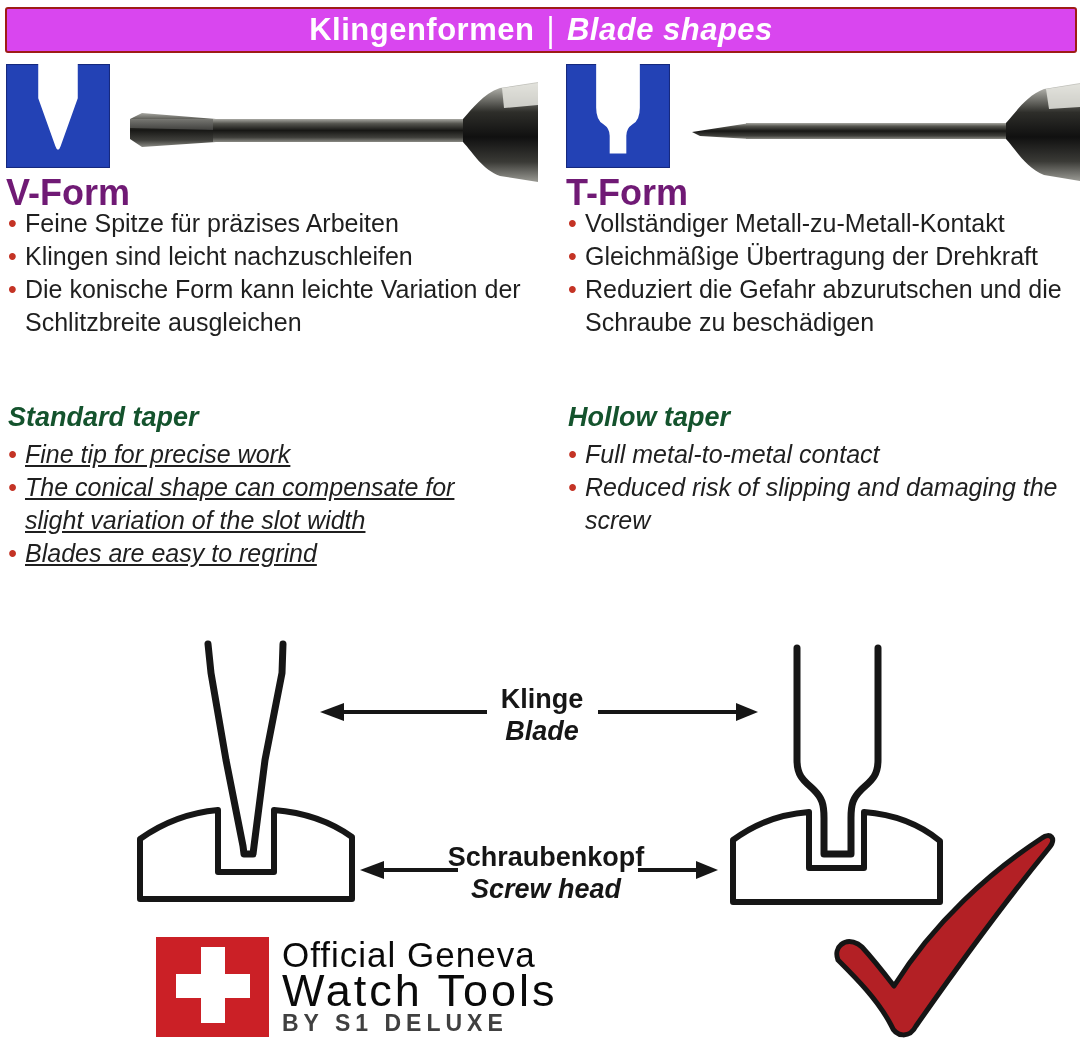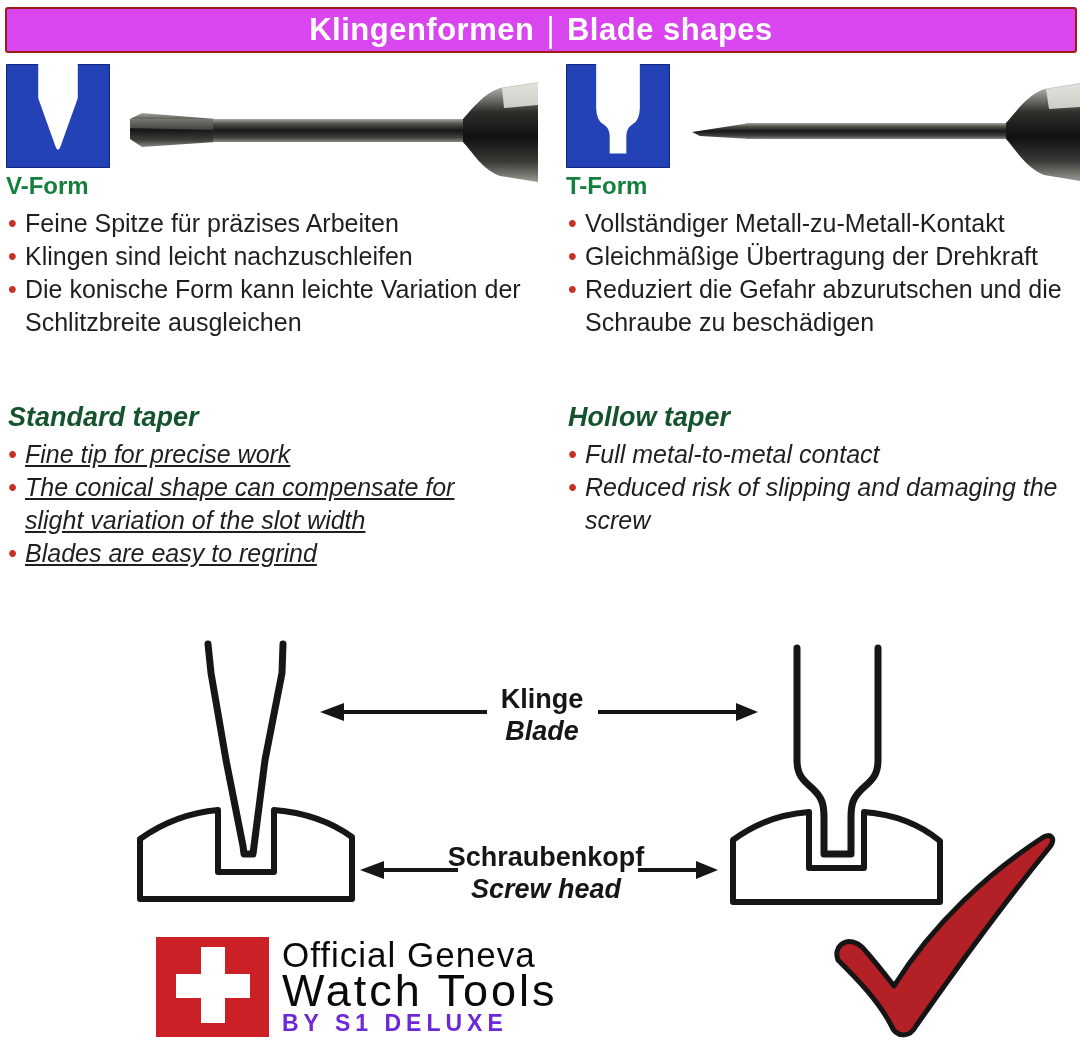--- a/index.html
+++ b/index.html
@@ -10,44 +10,44 @@
   .abs{position:absolute;}
 
   
   .banner{
     left:5px;top:7px;width:1068px;height:42px;
     background:#d946ef;border:2px solid #9e1c17;border-radius:3px;
     display:flex;align-items:center;justify-content:center;
     color:#ffffff;font-size:31px;font-weight:700;letter-spacing:.5px;
   }
   .banner .sep{margin:0 12px;font-weight:400;transform:scaleY(1.15);}
-  .banner .it{}
-
-  
-  .form-title{font-size:24px;font-weight:700;color:#15803d;}
+  .banner .it{font-style:italic;}
+
+  
+  .form-title{font-size:36px;font-weight:700;color:#701a75;}
   .eng-title{font-size:27px;font-weight:700;font-style:italic;color:#14532d;}
 
   
   ul.bul{list-style:none;margin:0;padding:0;font-size:25px;line-height:33px;}
   ul.bul li{position:relative;padding-left:17px;margin:0;}
   ul.bul li::before{
     content:"\2022";position:absolute;left:0;top:0;color:#c43325;font-size:25px;
   }
   ul.bul.it{font-style:italic;}
 
   
   .diag-label{font-weight:700;font-size:27px;fill:#161616;}
   .diag-label.it{font-style:italic;}
 
   
   .brand{left:140px;top:937px;display:flex;align-items:flex-start;padding-left:16px;}
   .brand-text{margin-left:13px;color:#0a0a0a;}
   .brand-l1{font-size:35px;line-height:35px;letter-spacing:1px;}
   .brand-l2{font-size:45px;line-height:37px;letter-spacing:3px;}
-  .brand-l3{font-size:23px;line-height:29px;font-weight:700;letter-spacing:5px;color:#6d28d9;}
+  .brand-l3{font-size:23px;line-height:29px;font-weight:700;letter-spacing:5px;color:#404040;}
 </style>
 </head>
 <body>
 
 <div class="abs banner">
   <span>Klingenformen</span>
   <span class="sep">|</span>
   <span class="it">Blade shapes</span>
 </div>
 

